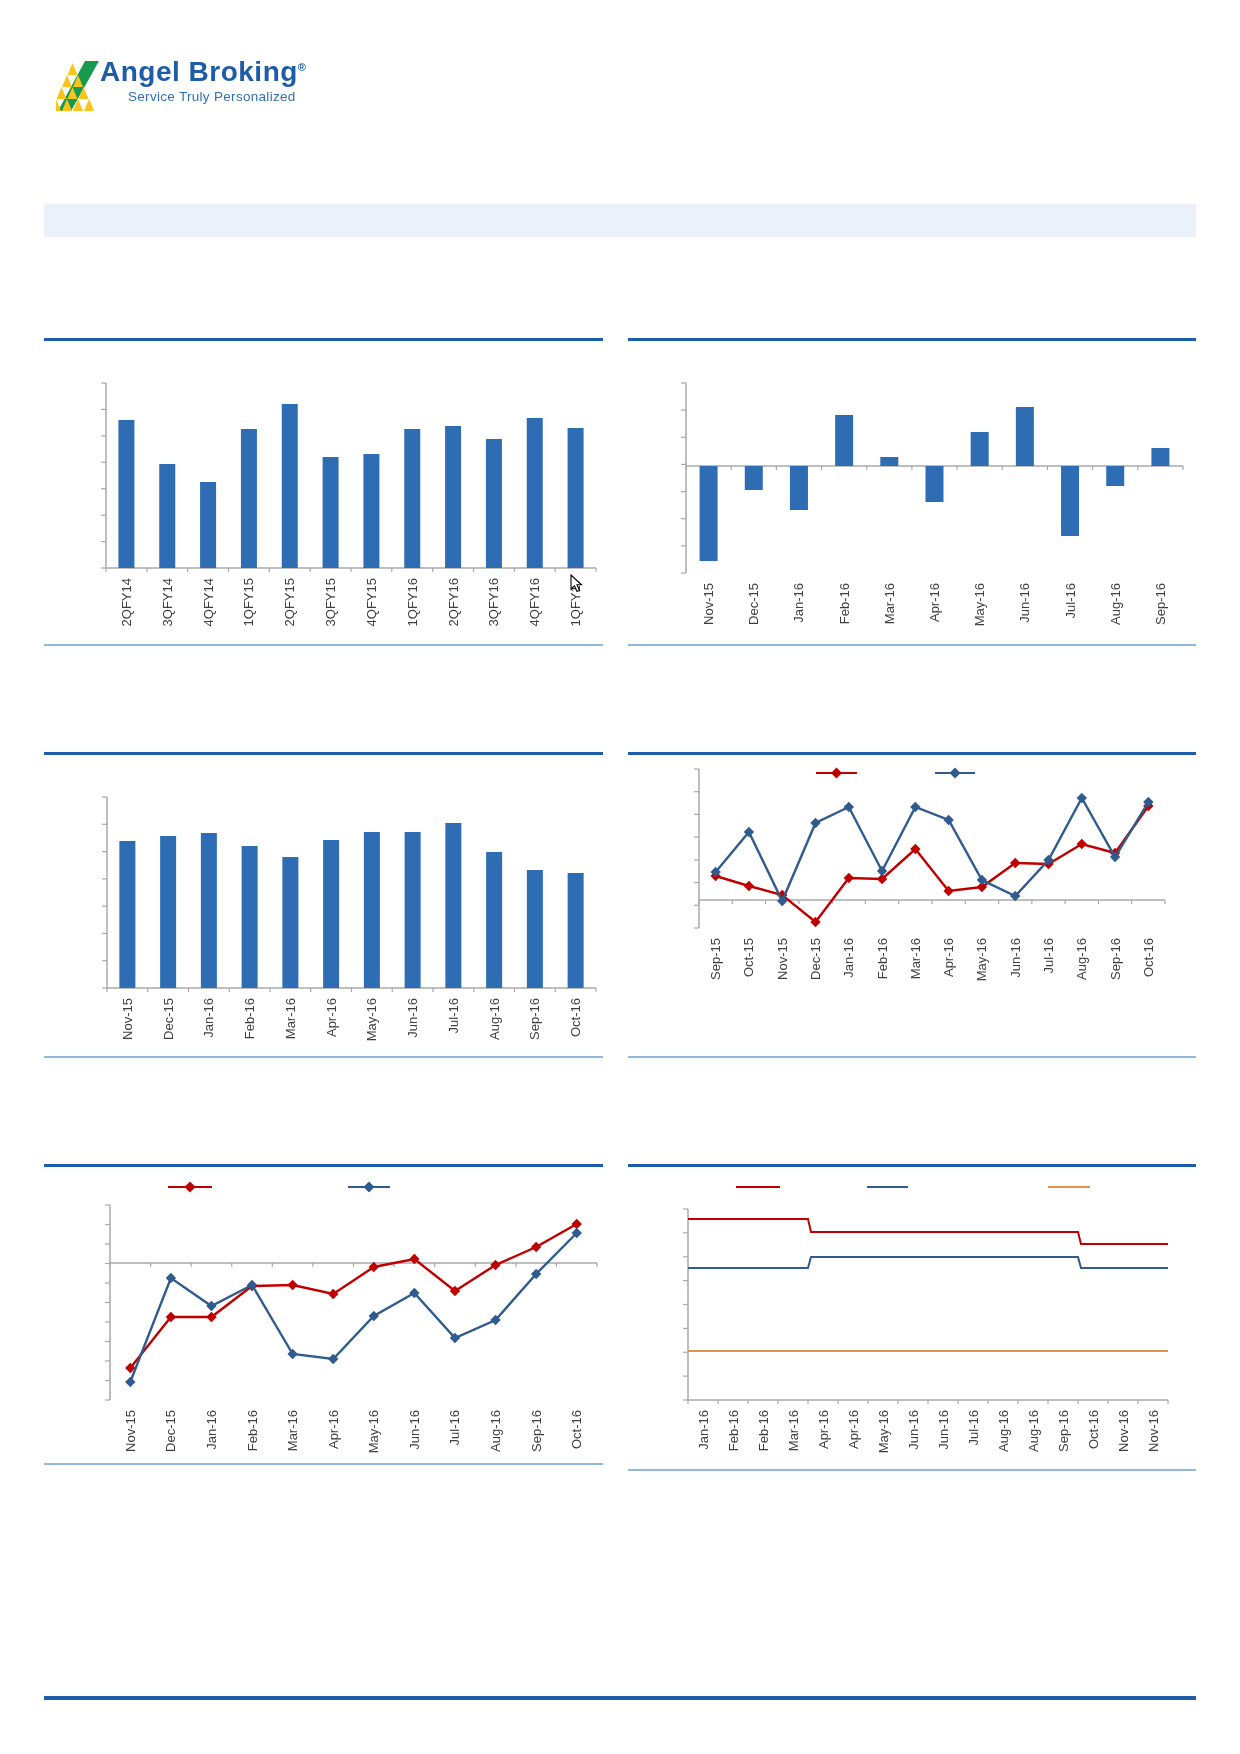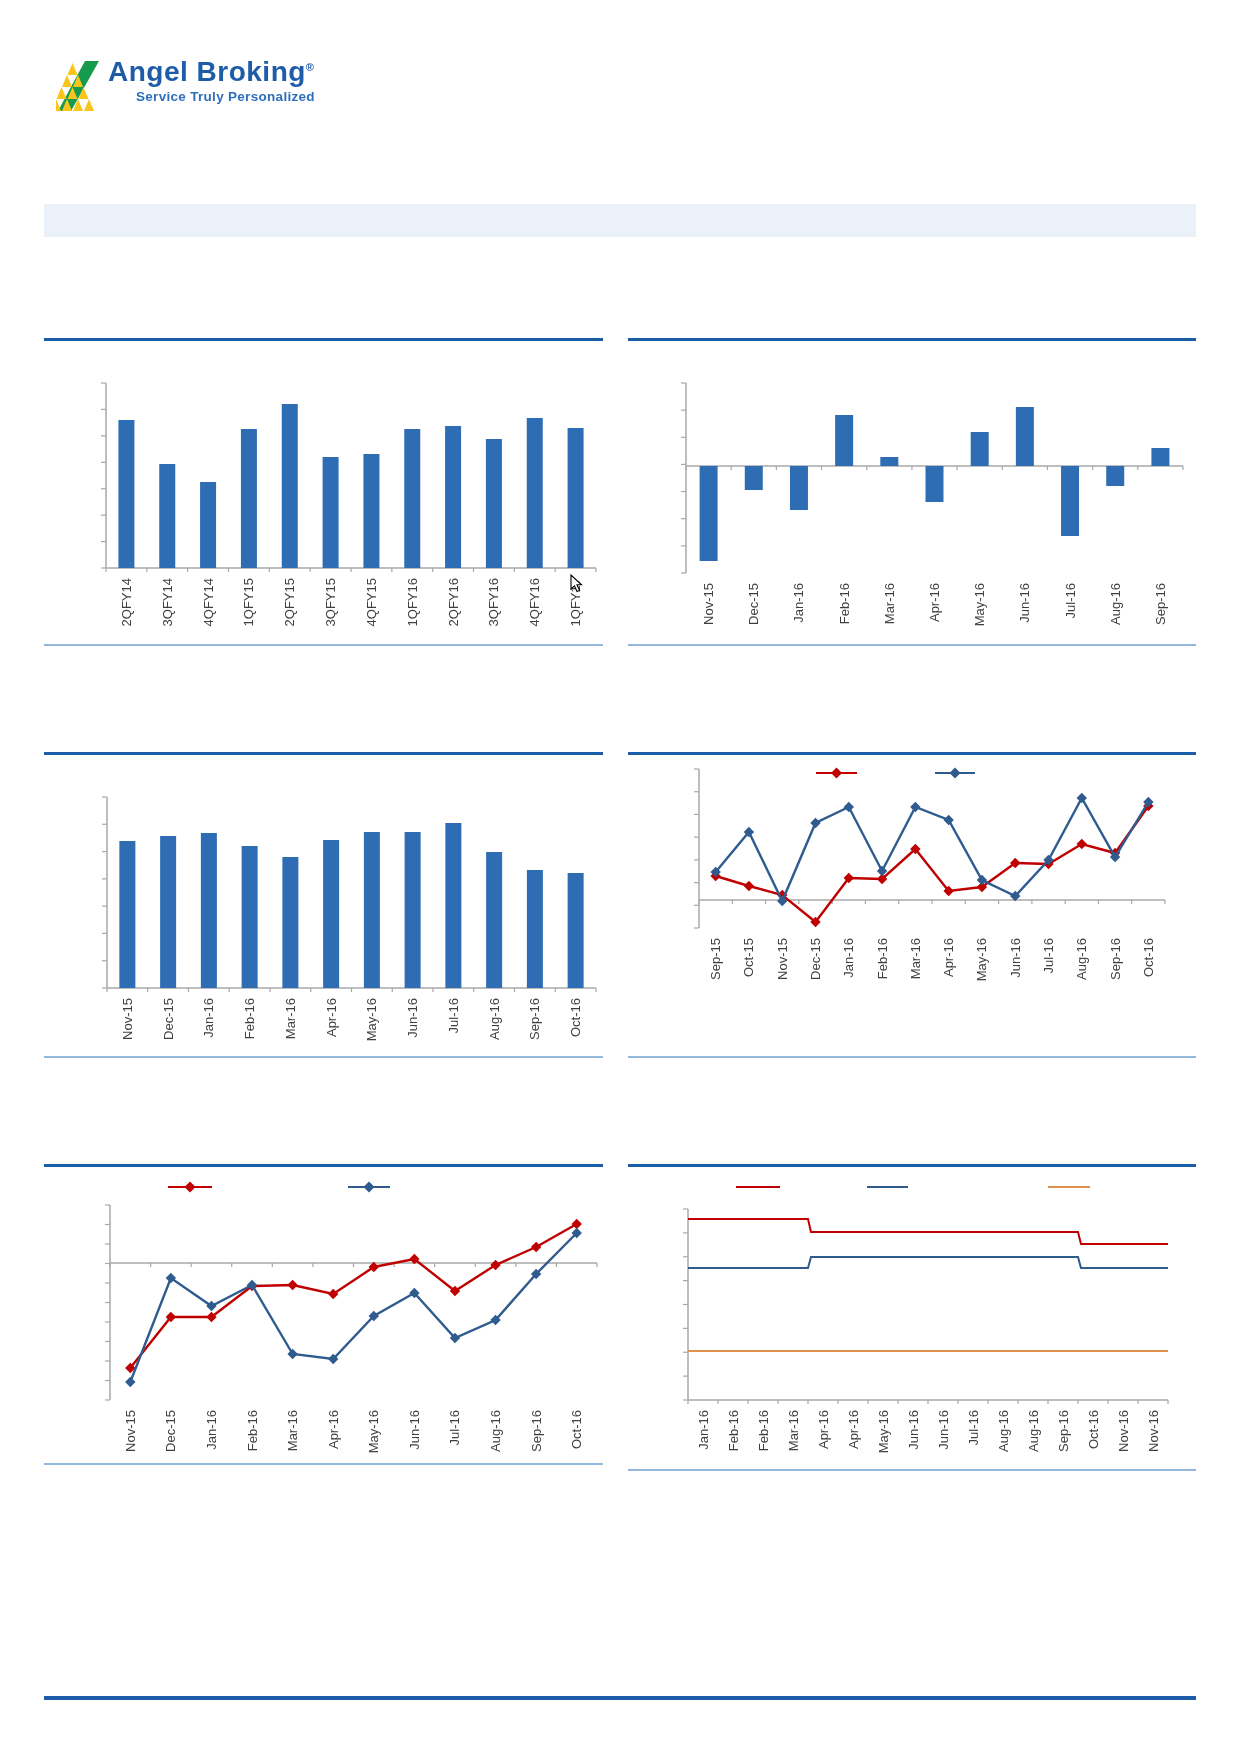--- a/index.html
+++ b/index.html
@@ -1,23 +1,23 @@
 <!DOCTYPE html>
 <html><head>
 <meta charset="utf-8">
 <style>
   html,body{margin:0;padding:0;background:#fff;}
   .page{position:relative;width:1240px;height:1754px;background:#fff;overflow:hidden;
         font-family:"Liberation Sans",sans-serif;}
   .logo{position:absolute;left:56px;top:52px;display:flex;align-items:flex-start;}
   .logo-icon{width:44px;height:52px;margin-top:8px;}
-  .logo-text{margin-left:8px;}
+  .logo-text{}
   .brand{font-size:28px;font-weight:bold;color:#1e5ba9;letter-spacing:0.5px;line-height:30px;}
   .reg{font-size:11px;vertical-align:super;font-weight:bold;color:#1e5ba9;}
-  .tagline{font-size:13.5px;color:#2f6fba;margin-left:28px;margin-top:2px;letter-spacing:0.3px;font-weight:bold;}
+  .tagline{font-size:13.5px;color:#2f6fba;margin-left:28px;margin-top:2px;letter-spacing:0.3px;}
   .band{position:absolute;left:44px;top:204px;width:1152px;height:33px;background:#ebf1f8;}
   .d-thick{position:absolute;height:3px;background:#1c5ca8;}
   .d-thin{position:absolute;height:2px;background:#94b7dc;}
   .seg-l{left:44px;width:559px;}
   .seg-r{left:628px;width:568px;}
   .footer-line{position:absolute;left:44px;top:1696px;width:1152px;height:4px;background:#1c5ca8;}
   .charts-svg{position:absolute;left:0;top:0;}
   .ticklab{font-family:"Liberation Sans",sans-serif;font-size:13px;fill:#3f3f3f;}
   .cursor{position:absolute;left:570px;top:574px;width:16px;height:20px;}
 </style>

